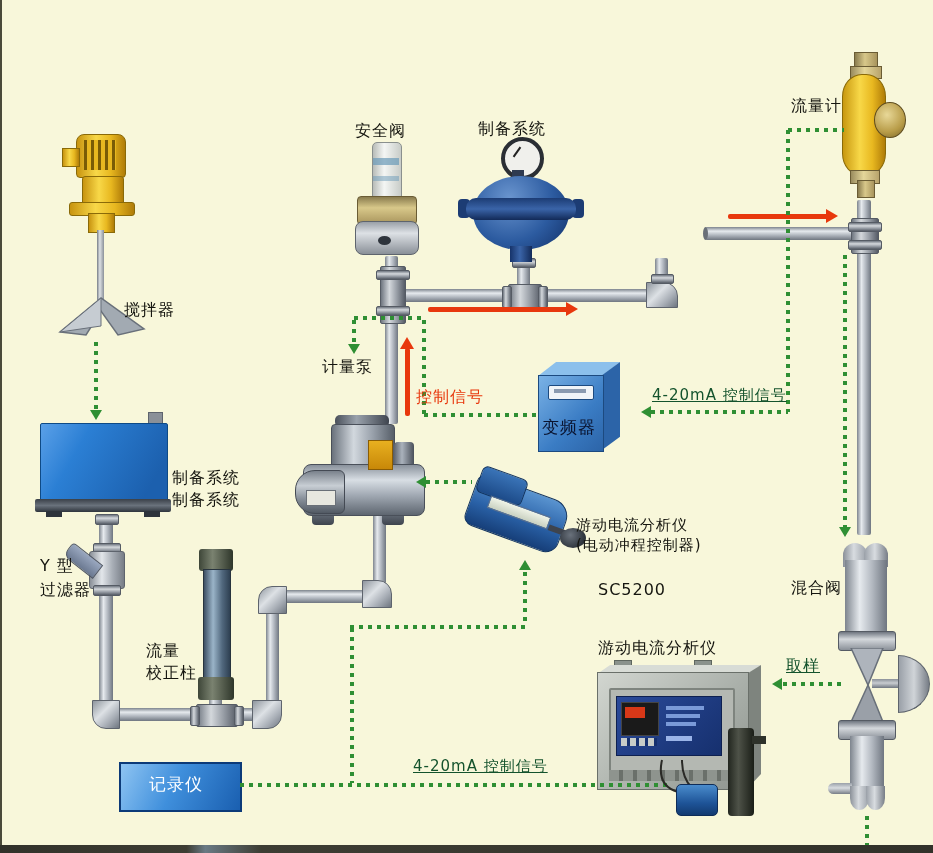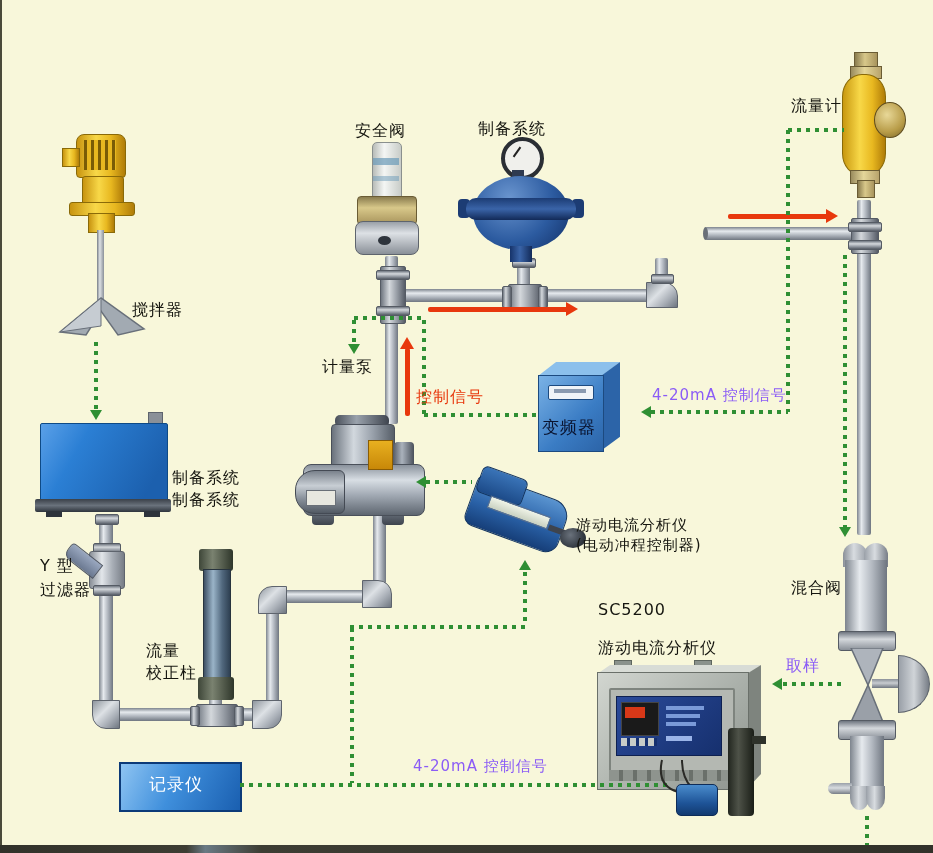--- a/index.html
+++ b/index.html
@@ -21,21 +21,21 @@
   .ar{position:absolute;width:0;height:0;z-index:4;}
   .ar.down{border-left:6px solid transparent;border-right:6px solid transparent;border-top:10px solid #2f8f33;}
   .ar.up{border-left:6px solid transparent;border-right:6px solid transparent;border-bottom:10px solid #2f8f33;}
   .ar.left{border-top:6px solid transparent;border-bottom:6px solid transparent;border-right:10px solid #2f8f33;}
   
   .rl{position:absolute;background:#e8380d;z-index:4;border-radius:2px;}
   .rtip-right{position:absolute;width:0;height:0;border-top:7px solid transparent;border-bottom:7px solid transparent;border-left:12px solid #e8380d;z-index:4;}
   .rtip-up{position:absolute;width:0;height:0;border-left:7px solid transparent;border-right:7px solid transparent;border-bottom:12px solid #e8380d;z-index:4;}
   
   .lbl{position:absolute;color:#15150f;font-size:16px;line-height:1.25;letter-spacing:1px;z-index:6;white-space:nowrap;}
-  .lbl.green{color:#8b5cf6;}
+  .lbl.green{color:#14532d;text-decoration:underline;}
   .lbl.red{color:#e8380d;}
   .lbl.small{font-size:15px;}
   
   .yellow{background:linear-gradient(to right,#c89410,#f8d848 40%,#e8b820 70%,#b07c08);}
   .steel{background:linear-gradient(to right,#8a9098,#e2e6ea 35%,#aab0b8 65%,#777d86);}
   .dev{position:absolute;z-index:3;}
 </style>
 </head>
 <body>
 
@@ -230,36 +230,36 @@
   <div class="ar up" style="left:519px;top:560px;"></div>
 
   <div class="dv" style="left:843px;top:255px;height:272px;"></div>
   <div class="ar down" style="left:839px;top:527px;"></div>
 
   <div class="dh" style="left:783px;top:682px;width:60px;"></div>
   <div class="ar left" style="left:772px;top:678px;"></div>
 
   <div class="dv" style="left:865px;top:816px;height:29px;"></div>
 
-  <div class="lbl" style="left:132px;top:300px;">搅拌器</div>
+  <div class="lbl" style="left:124px;top:300px;">搅拌器</div>
   <div class="lbl" style="left:355px;top:121px;">安全阀</div>
   <div class="lbl" style="left:478px;top:119px;">制备系统</div>
   <div class="lbl" style="left:791px;top:96px;">流量计</div>
   <div class="lbl" style="left:322px;top:357px;">计量泵</div>
   <div class="lbl red" style="left:416px;top:387px;">控制信号</div>
   <div class="lbl" style="left:542px;top:417px;z-index:7;color:#0a1430;font-size:17px;">变频器</div>
   <div class="lbl green small" style="left:652px;top:386px;">4-20mA 控制信号</div>
   <div class="lbl" style="left:172px;top:468px;">制备系统</div>
   <div class="lbl" style="left:172px;top:490px;">制备系统</div>
   <div class="lbl" style="left:40px;top:556px;">Y 型</div>
   <div class="lbl" style="left:40px;top:580px;">过滤器</div>
   <div class="lbl" style="left:146px;top:641px;">流量</div>
   <div class="lbl" style="left:146px;top:663px;">校正柱</div>
   <div class="lbl small" style="left:576px;top:516px;">游动电流分析仪</div>
   <div class="lbl small" style="left:576px;top:536px;">(电动冲程控制器)</div>
-  <div class="lbl" style="left:598px;top:600px;">SC5200</div>
+  <div class="lbl" style="left:598px;top:580px;">SC5200</div>
   <div class="lbl" style="left:598px;top:638px;">游动电流分析仪</div>
   <div class="lbl" style="left:791px;top:578px;">混合阀</div>
   <div class="lbl green" style="left:786px;top:656px;">取样</div>
   <div class="lbl" style="left:149px;top:774px;color:#ffffff;font-size:17px;z-index:7;">记录仪</div>
   <div class="lbl green small" style="left:413px;top:757px;">4-20mA 控制信号</div>
 
 </div>
 
 </body></html>

